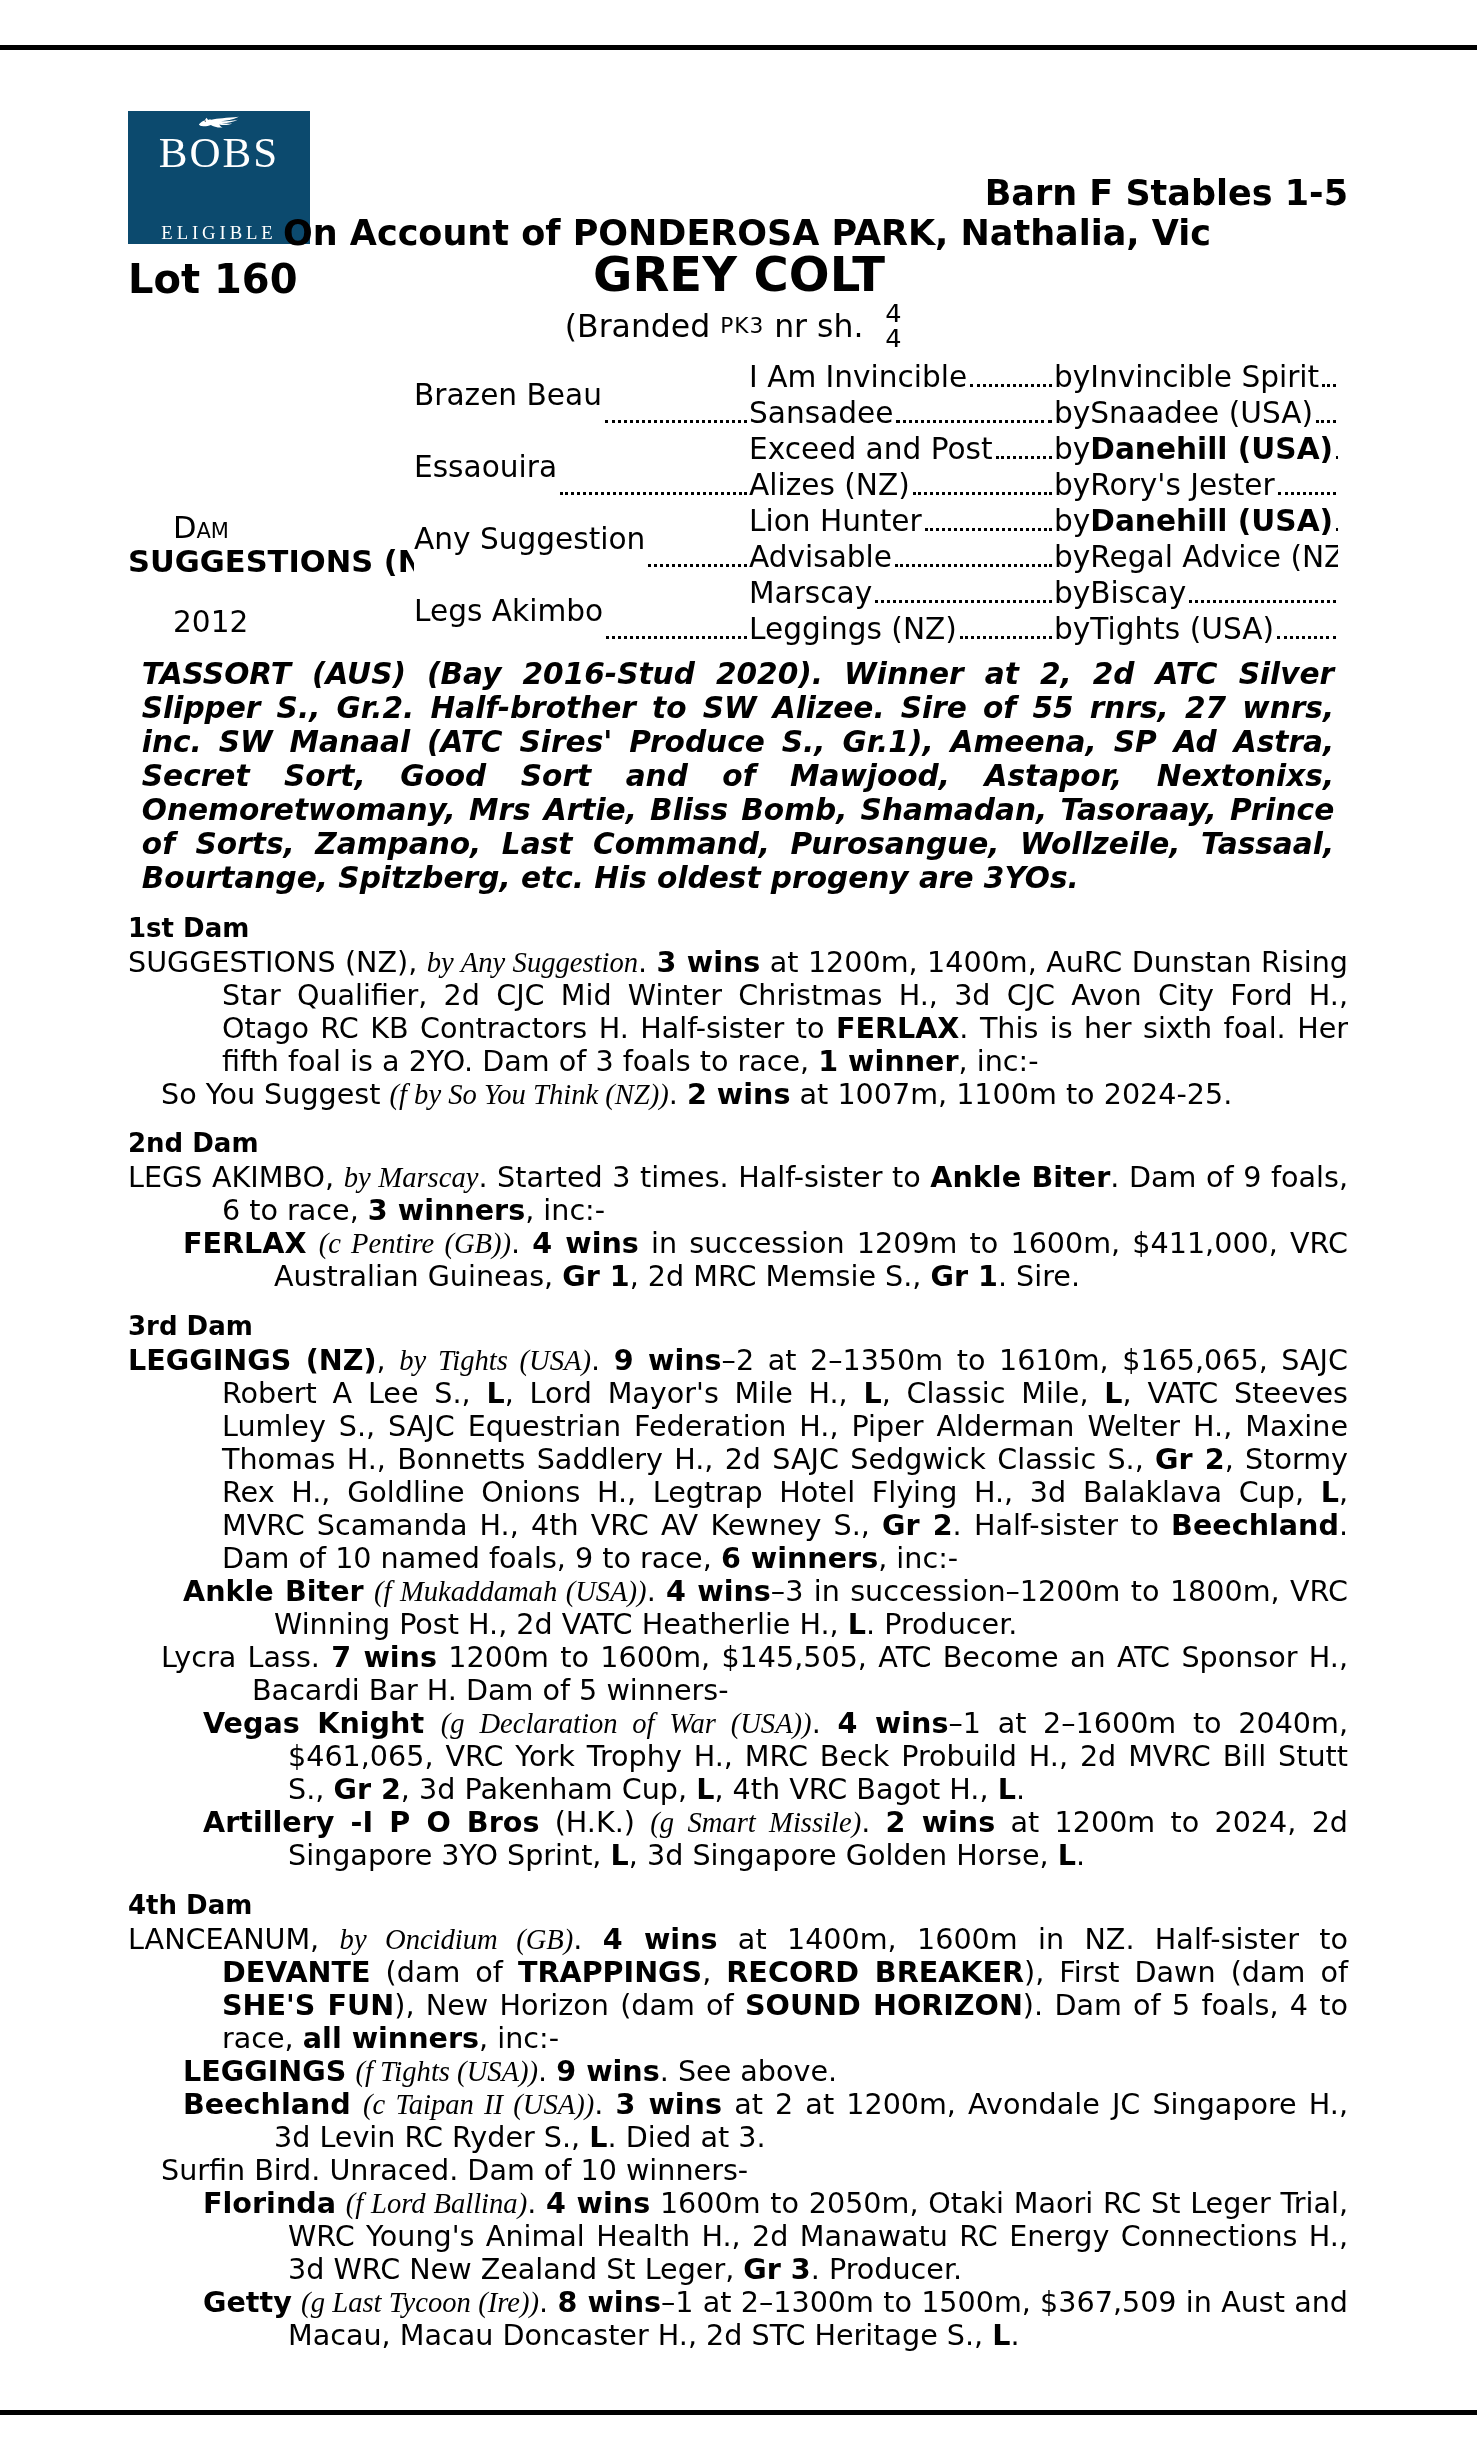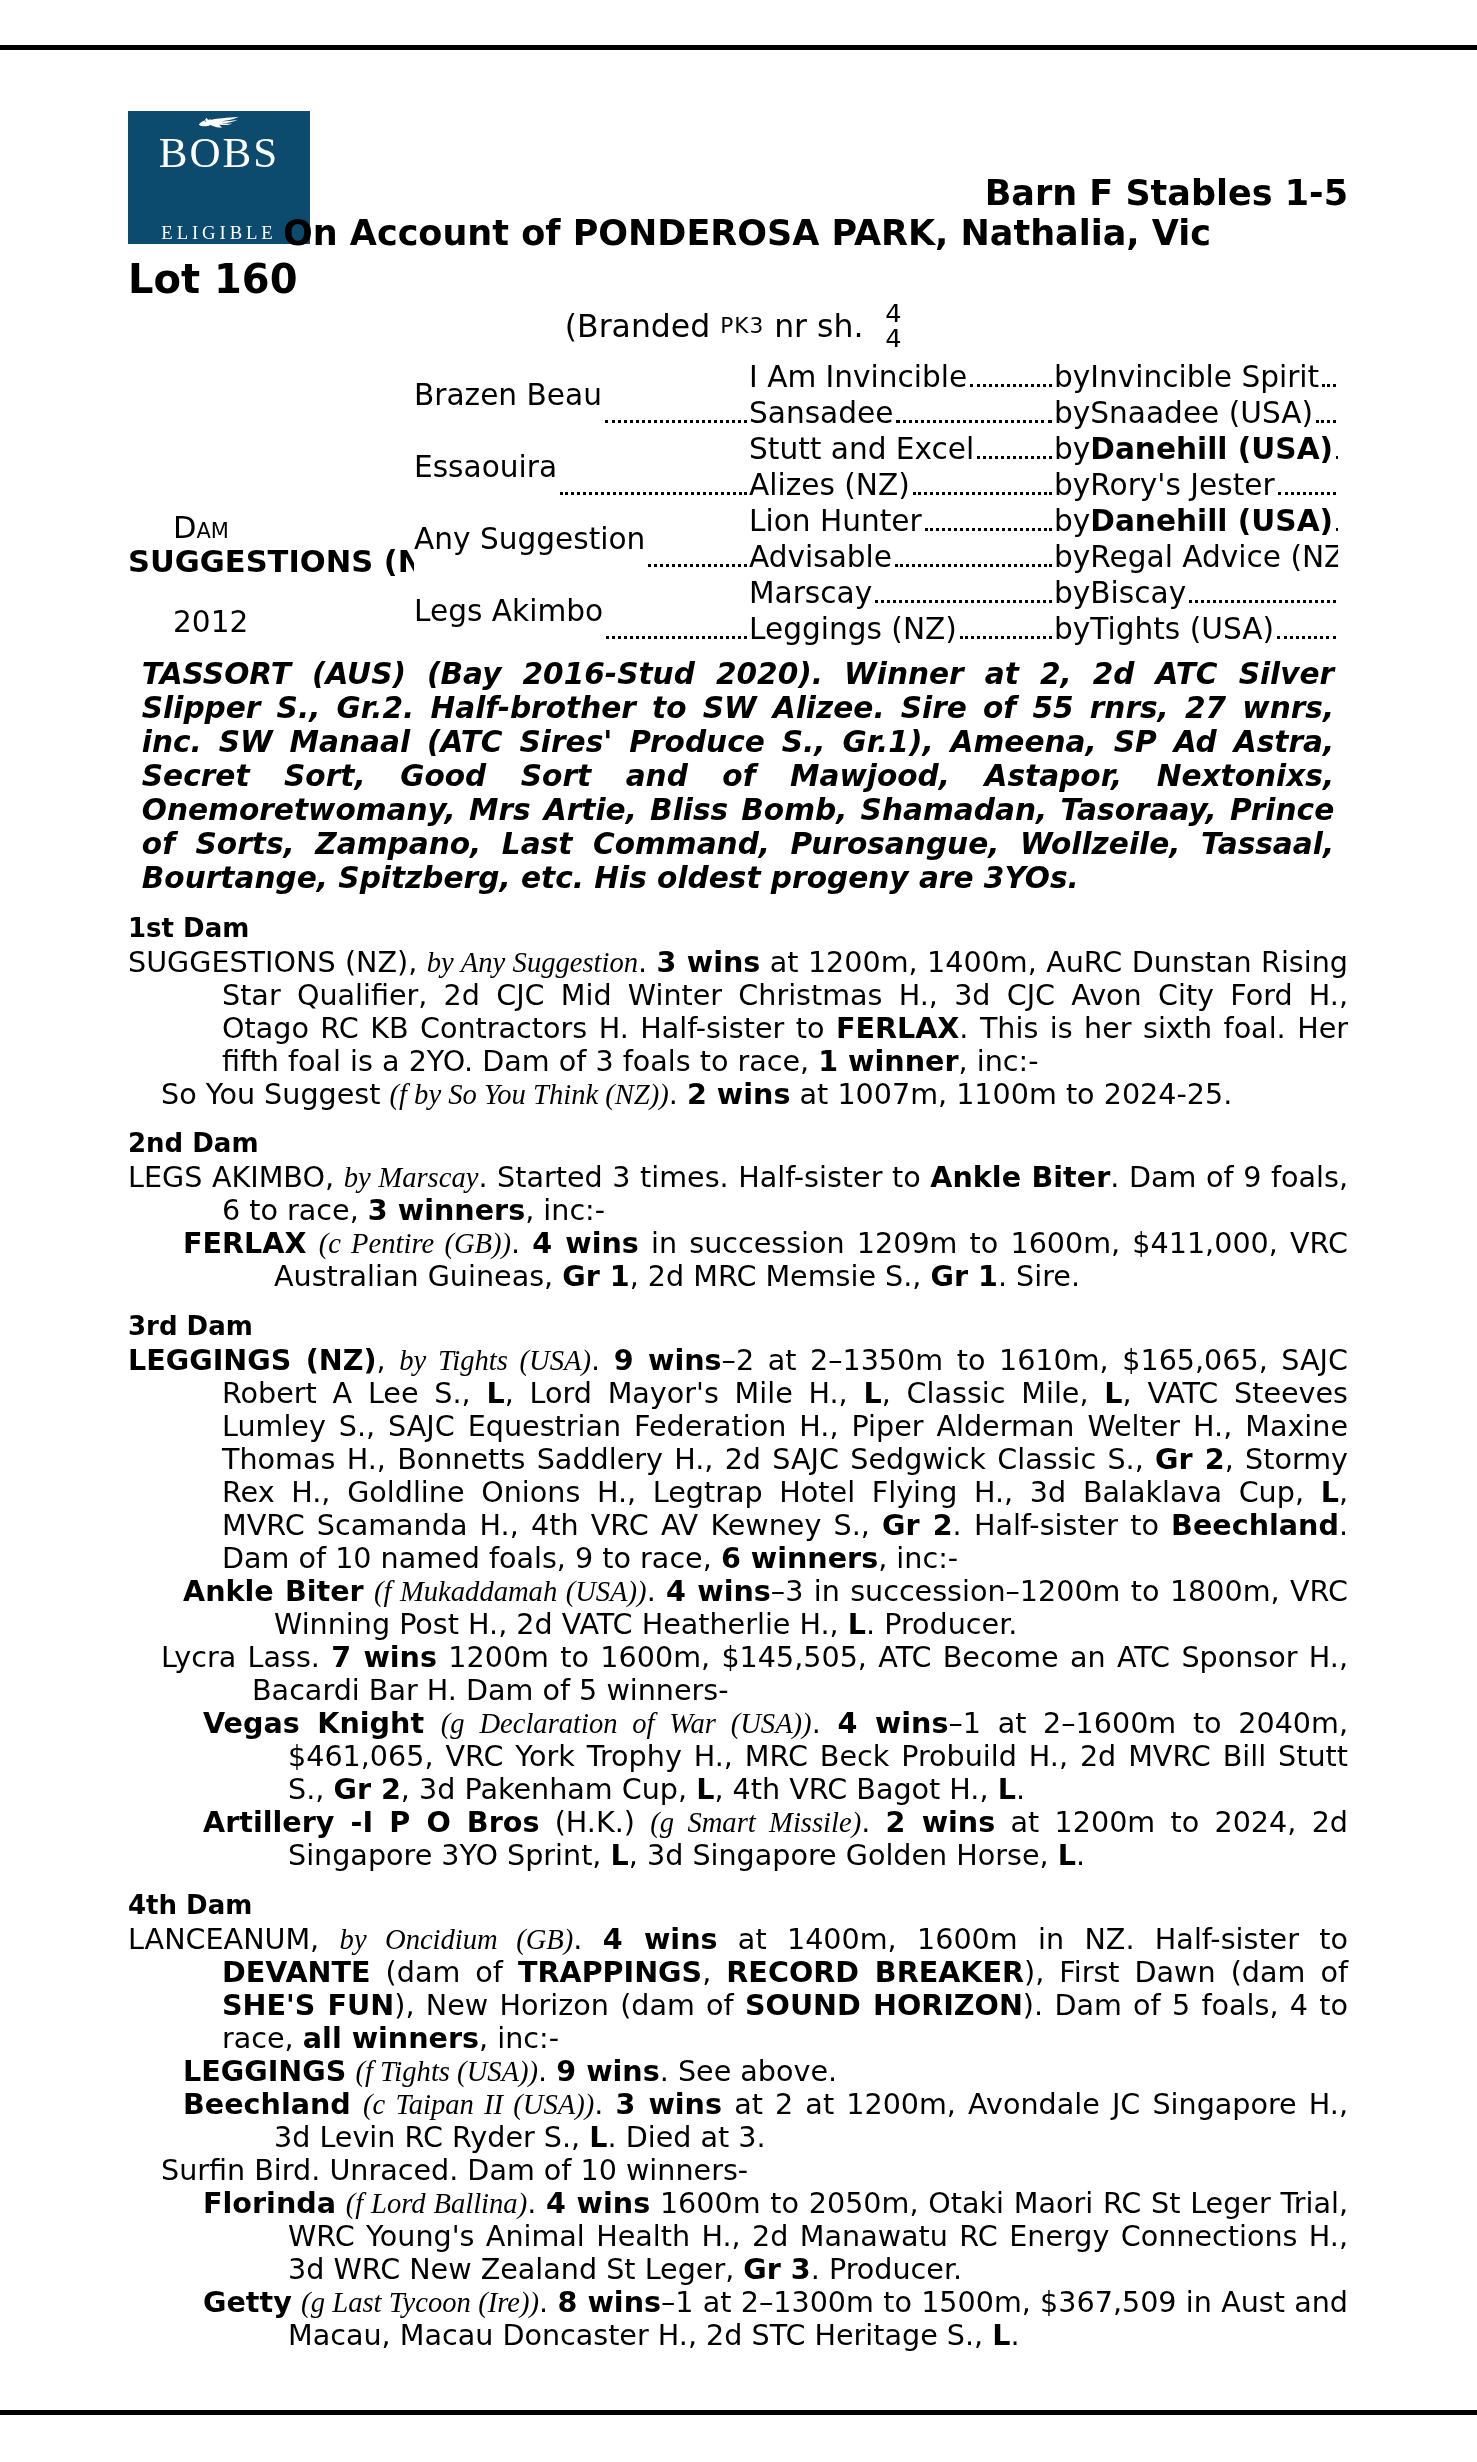--- a/index.html
+++ b/index.html
@@ -74,20 +74,21 @@
       <path fill="#ffffff" d="M3 30 C8 24 16 18 24 16 L30 6 C33 9 35 12 36 14 C40 12 44 12 48 13 C70 9 100 7 146 3 C124 14 100 18 82 19 C100 18 122 17 142 13 C124 22 102 26 84 25 C96 27 110 28 122 27 C106 34 88 33 76 30 C78 34 82 38 88 41 C70 42 54 38 46 32 C36 36 24 38 14 36 C9 35 5 33 3 30 Z"></path>
       <circle cx="26" cy="18" r="2.2" fill="#000"></circle>
     </svg>
     <div class="bobs">BOBS</div>
     <div class="eligible">ELIGIBLE</div>
   </div>
 
   <div class="barn">Barn F Stables 1-5</div>
   <div class="account">On Account of PONDEROSA PARK, Nathalia, Vic</div>
   <div class="lot">Lot 160</div>
+  <div class="colt-title">GREY COLT</div>
 
   <div class="brandline">
     <span>(Branded</span>
     <span class="brand-code">PK3</span>
     <span>nr sh.</span>
     <span class="fraction">
       <span>4</span>
       <span>4</span>
     </span>
   </div>
@@ -119,21 +120,21 @@
         </div>
         <div class="ped-cell" style="grid-area: 1 / 3;">
           <span>I Am Invincible</span>
           <span class="lead"></span>
         </div>
         <div class="ped-cell" style="grid-area: 2 / 3;">
           <span>Sansadee</span>
           <span class="lead"></span>
         </div>
         <div class="ped-cell" style="grid-area: 3 / 3;">
-          <span>Stutt and Excel</span>
+          <span>Exceed and Post</span>
           <span class="lead"></span>
         </div>
         <div class="ped-cell" style="grid-area: 4 / 3;">
           <span>Alizes (NZ)</span>
           <span class="lead"></span>
         </div>
         <div class="ped-cell" style="grid-area: 5 / 3;">
           <span>Lion Hunter</span>
           <span class="lead"></span>
         </div>

